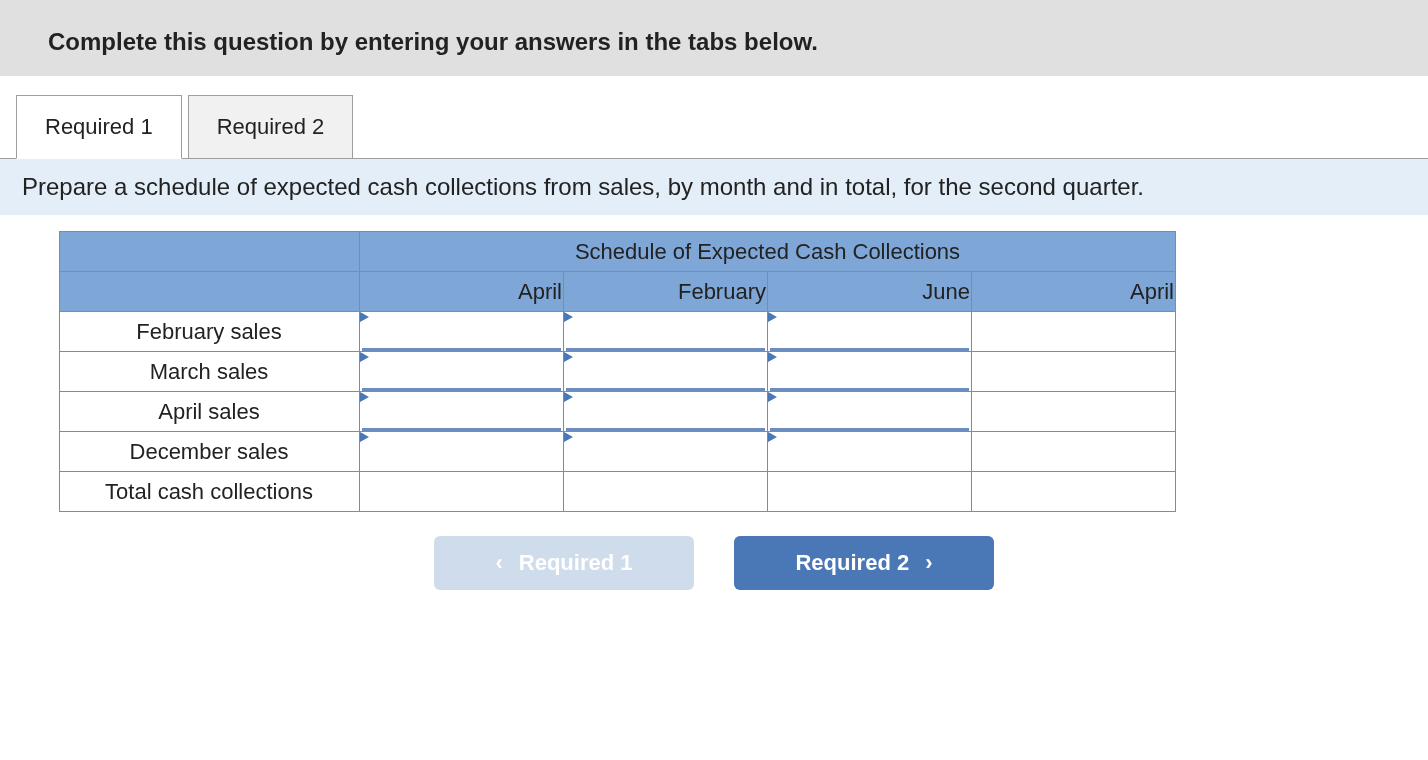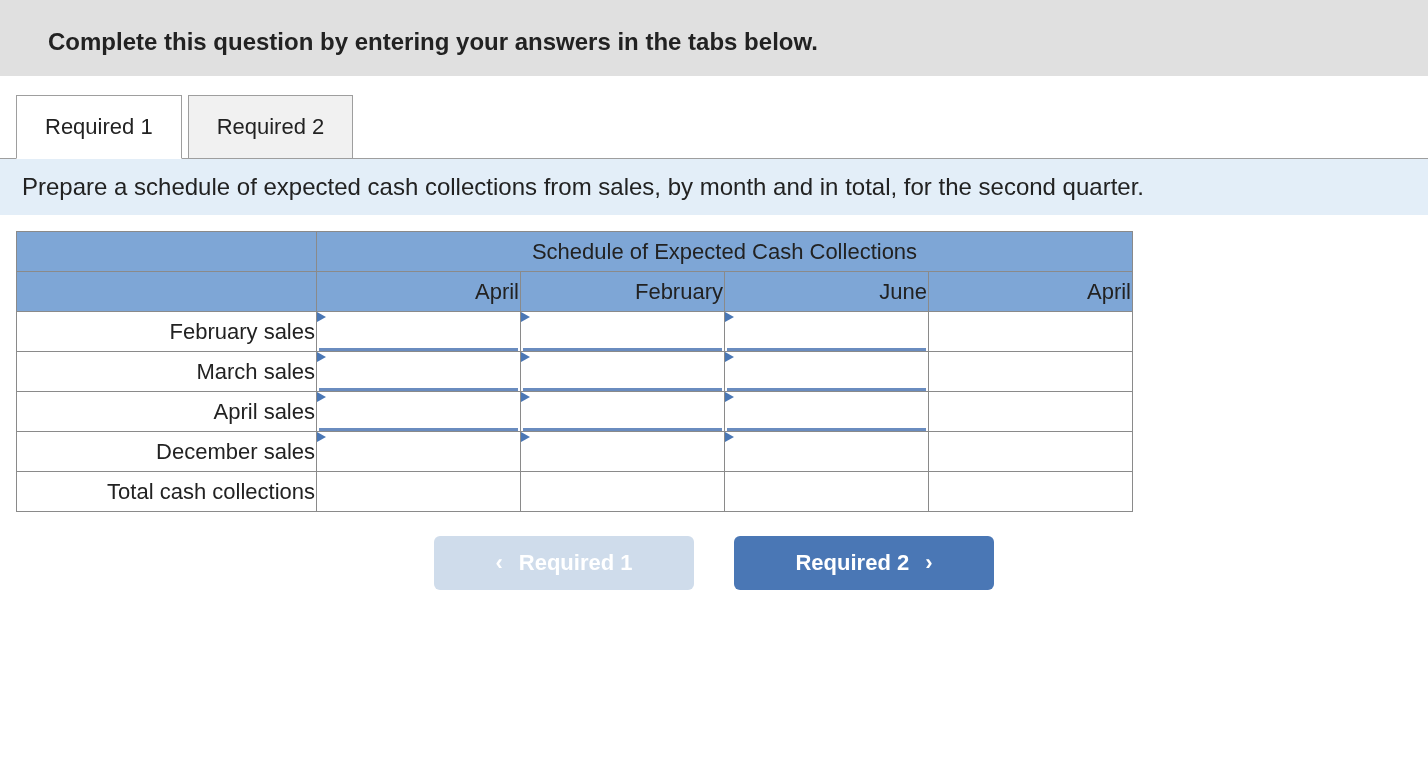--- a/index.html
+++ b/index.html
@@ -44,20 +44,21 @@
     border-bottom: 1px solid #fff;
   }
   .prompt-bar {
     background: #e3eef8;
     border-top: 1px solid #9e9e9e;
     padding: 14px 22px 14px 22px;
     font-size: 24px;
   }
   .table-area {
     padding: 16px 16px 0 16px;
+    margin-left: 43px;
   }
   table.sched {
     border-collapse: collapse;
     table-layout: fixed;
   }
   table.sched td, table.sched th {
     border: 1px solid #8a8a8a;
     height: 40px;
     font-size: 22px;
     font-weight: normal;
@@ -70,21 +71,21 @@
     text-align: center;
     font-weight: bold;
   }
   .hdr-blue2 {
     background: #7ea6d6;
     text-align: right;
     font-weight: bold;
   }
   .row-label {
     padding-left: 0;
-    text-align: right;
+    text-align: center;
   }
   .cell-input {
     position: relative;
     padding: 0;
   }
   .cell-input.underlined::after {
     content: "";
     position: absolute;
     left: 2px;
     right: 2px;

